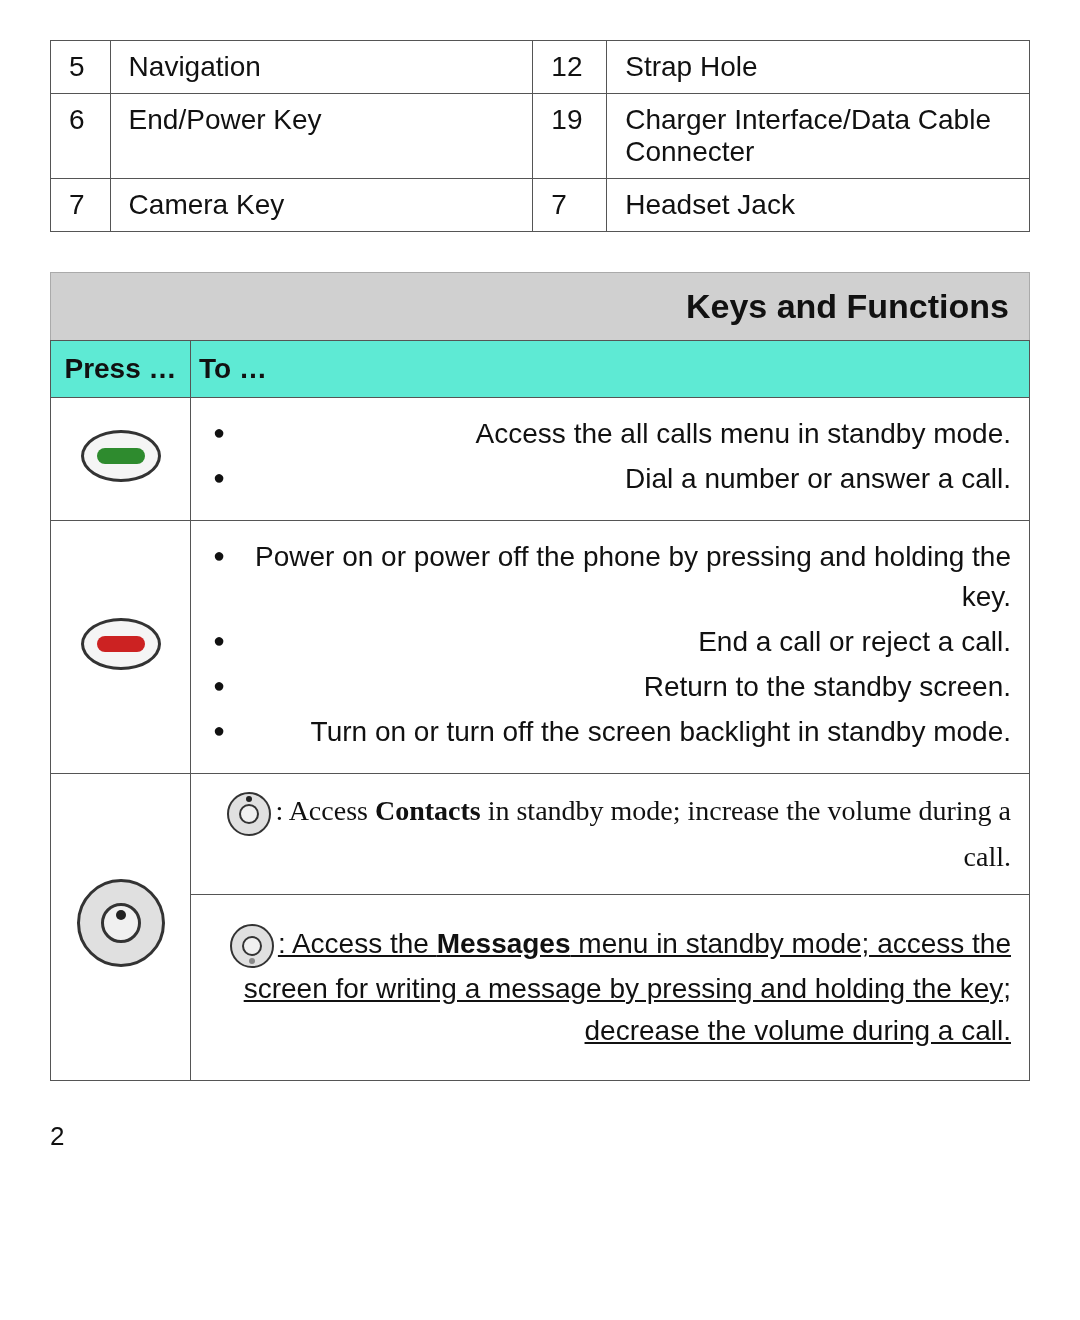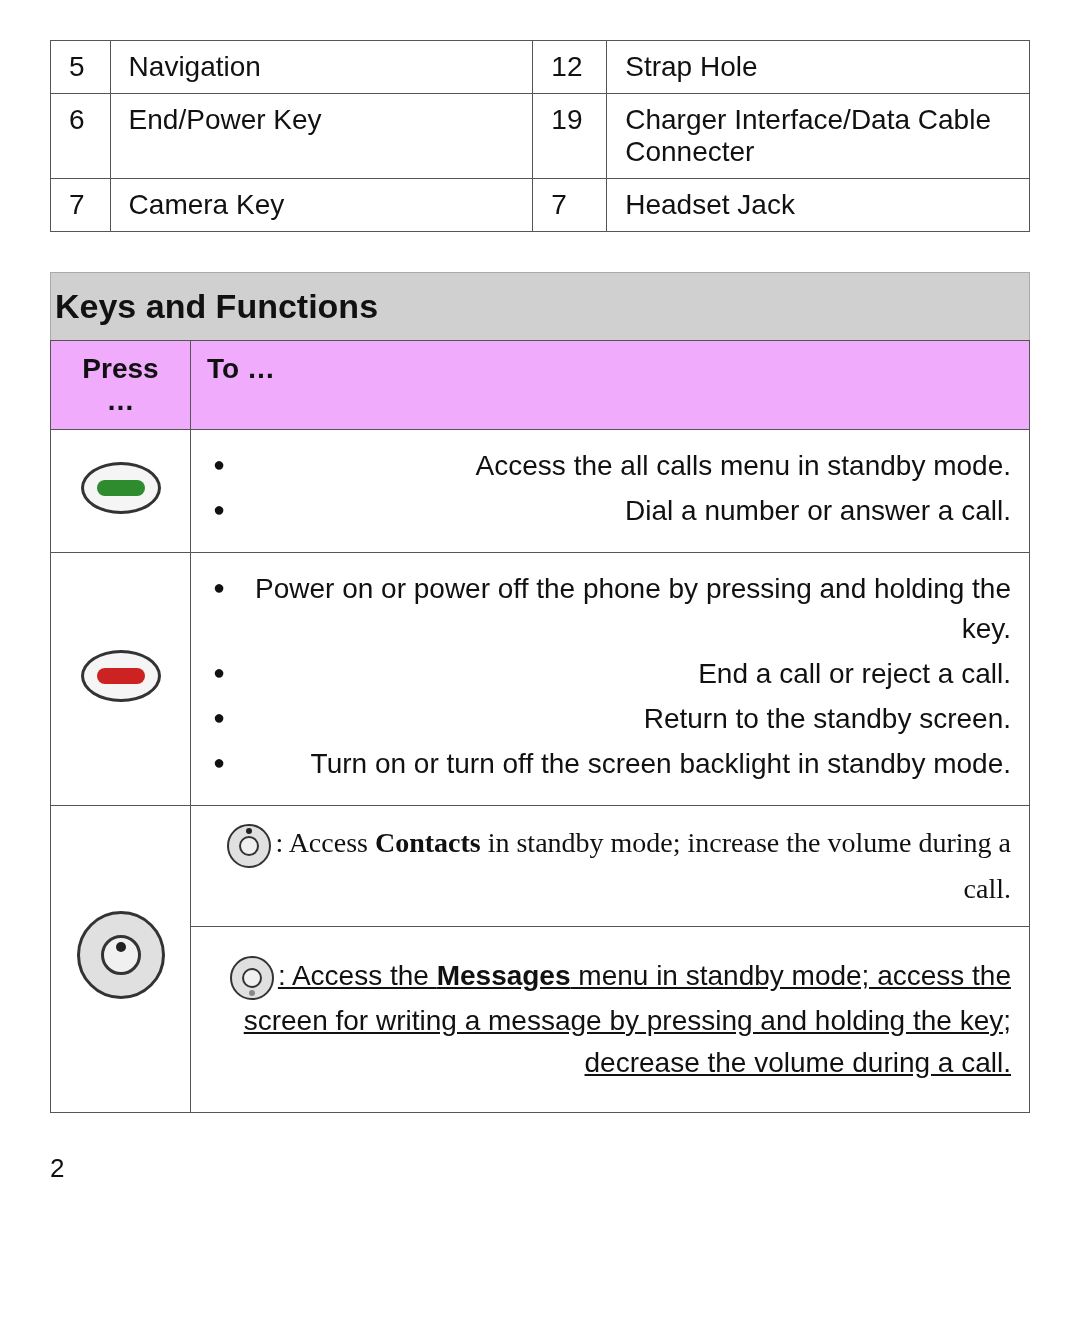--- a/index.html
+++ b/index.html
@@ -29,37 +29,38 @@
       width: 55px;
       font-weight: normal;
     }
     .ref-table .label-col {
       width: 390px;
     }
 
     
     .section-heading {
       background: #d0d0d0;
-      padding: 14px 4px;
+      padding: 14px 20px;
       font-size: 34px;
       font-weight: bold;
       margin-bottom: 0;
       border: 1.5px solid #aaa;
       border-bottom: none;
+      text-align: right;
     }
 
     
     .keys-table {
       width: 100%;
       border-collapse: collapse;
     }
     .keys-table th {
       border: 1.5px solid #555;
-      background: #f0abfc;
-      padding: 12px 16px;
+      background: #5eead4;
+      padding: 12px 8px;
       text-align: left;
       font-weight: bold;
       font-size: 28px;
     }
     .keys-table td {
       border: 1.5px solid #555;
       padding: 16px 18px;
       vertical-align: middle;
       text-align: right;
     }

